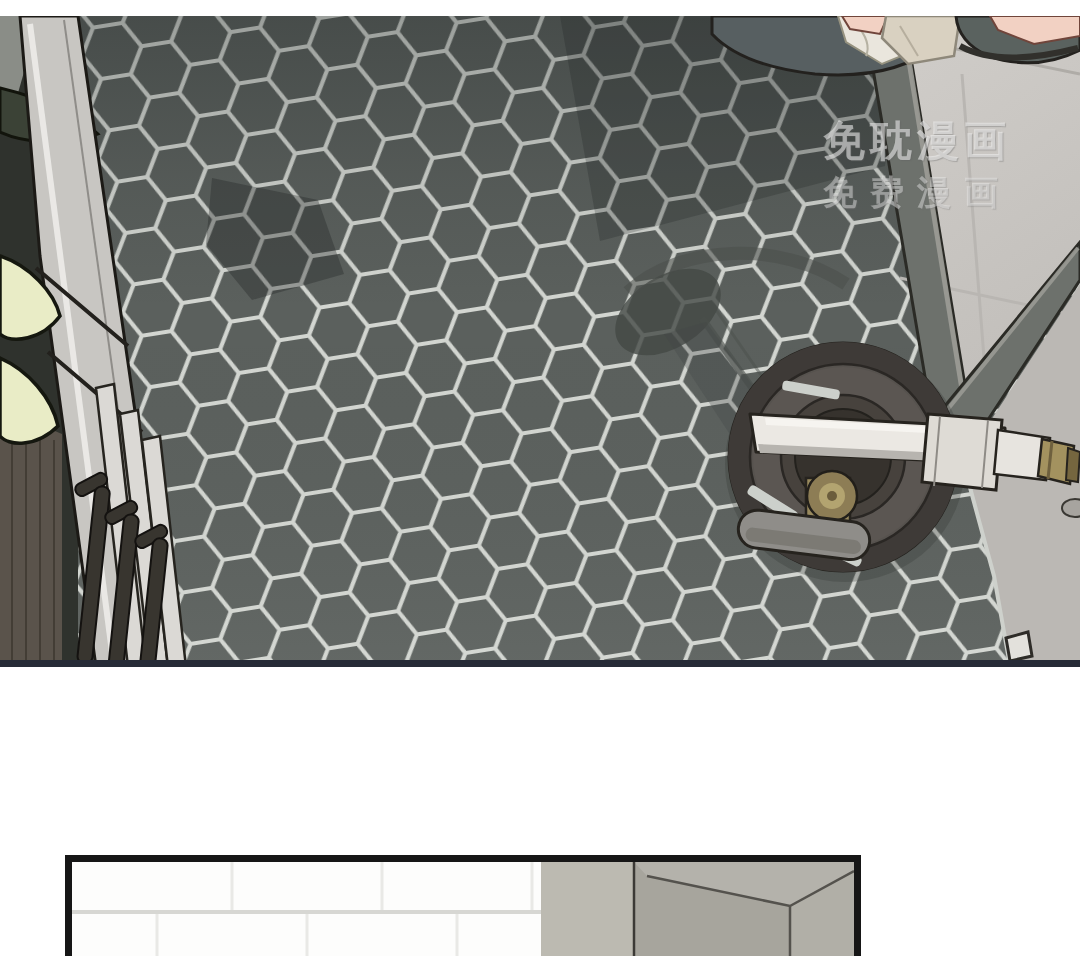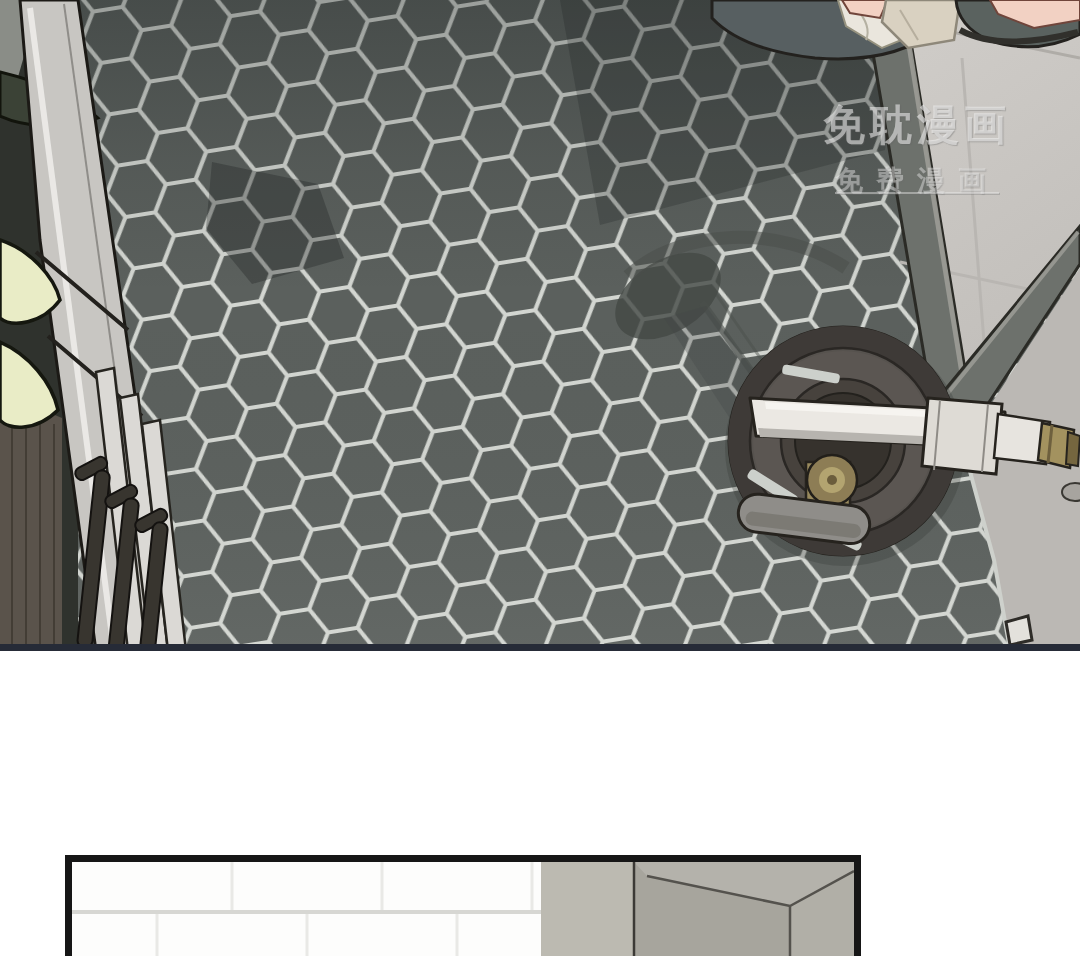--- a/index.html
+++ b/index.html
@@ -1,26 +1,26 @@
 <!DOCTYPE html>
 <html><head>
 <meta charset="utf-8">
 <style>
   html,body{margin:0;padding:0;}
   body{width:1080px;height:956px;background:#ffffff;overflow:hidden;
        font-family:"DejaVu Sans","Liberation Sans",sans-serif;}
   .page{position:relative;width:1080px;height:956px;background:#ffffff;overflow:hidden;}
-  .panel1{position:absolute;left:0;top:0;width:1017px;height:651px;}
+  .panel1{position:absolute;left:0;top:16px;width:1017px;height:651px;}
   .panel1 svg{display:block;}
   .watermark{position:absolute;left:812px;top:102px;width:210px;text-align:center;
              pointer-events:none;line-height:1.1;}
   .wm1{display:block;font-size:42px;font-weight:bold;letter-spacing:5px;
        color:rgba(244,244,244,0.55);text-shadow:1px 1px 1px rgba(96,96,96,0.35);}
-  .wm2{display:block;margin-top:18px;font-size:28px;font-weight:bold;letter-spacing:13px;
-       color:rgba(240,240,240,0.42);text-shadow:1px 1px 1px rgba(110,110,110,0.3);text-decoration:underline;}
+  .wm2{display:block;margin-top:10px;font-size:34px;font-weight:bold;letter-spacing:13px;
+       color:rgba(240,240,240,0.42);text-shadow:1px 1px 1px rgba(110,110,110,0.3);}
   .panel2{position:absolute;left:65px;top:855px;width:782px;height:94px;
           border:7px solid #161616;border-bottom:none;background:#fdfdfc;}
   .panel2 svg{display:block;}
 </style>
 </head>
 <body>
 
 <div class="page">
 
   <div class="panel1">

